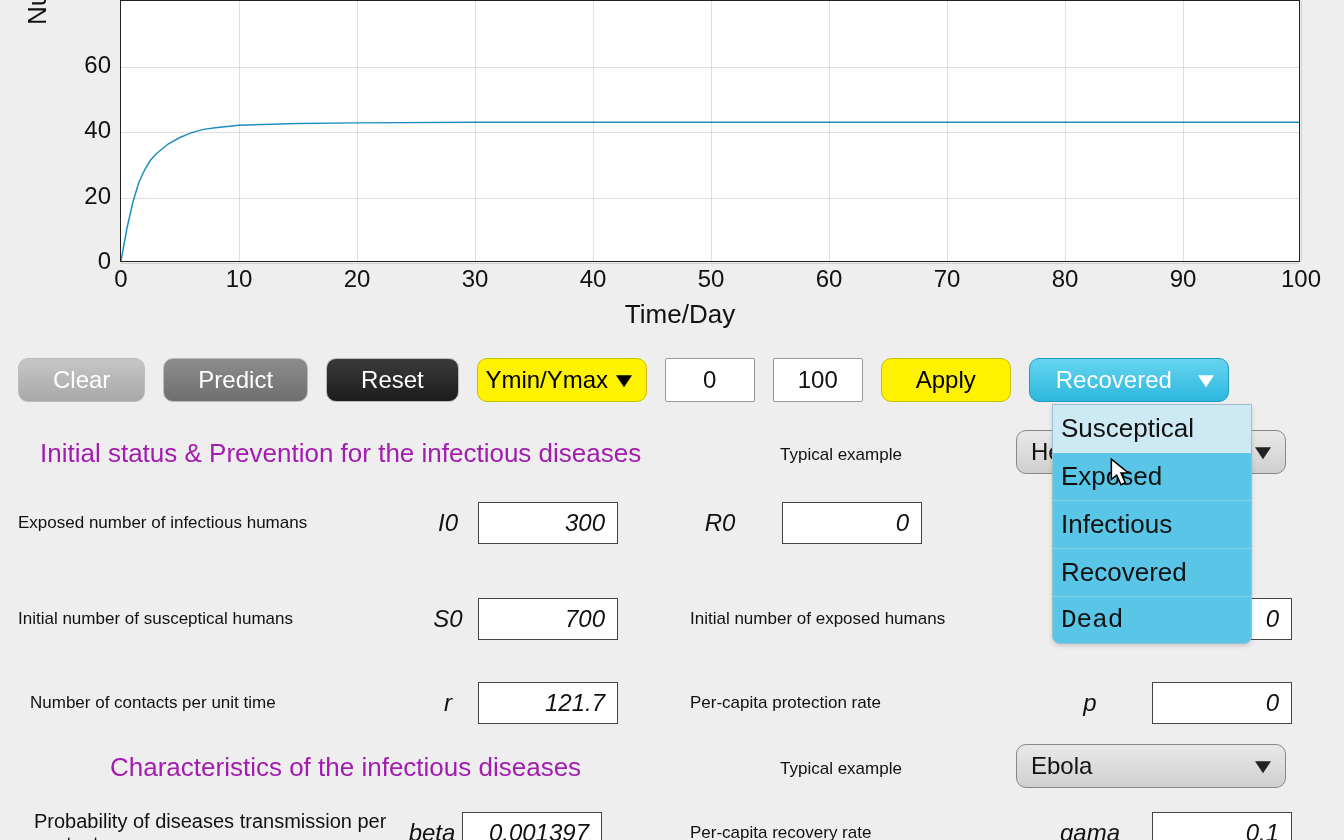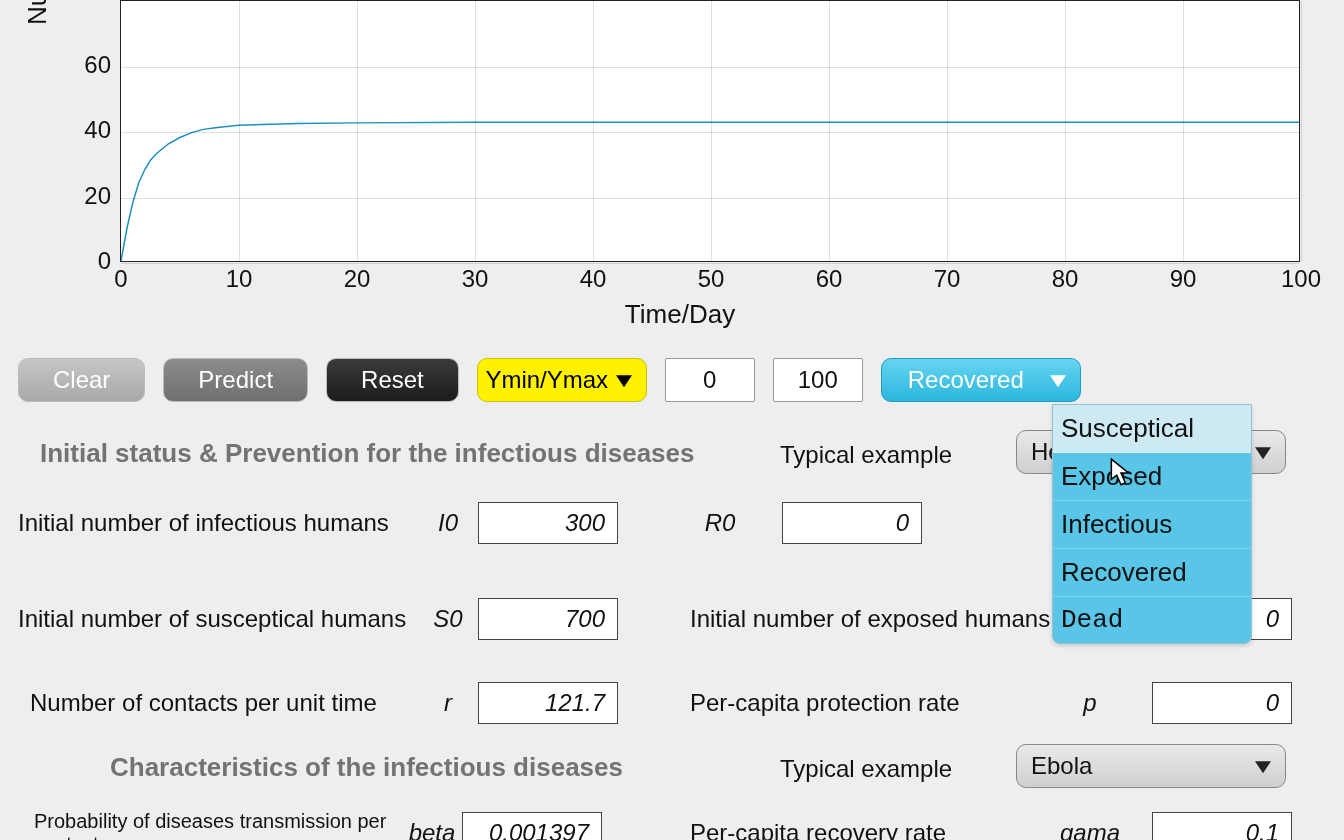--- a/index.html
+++ b/index.html
@@ -146,32 +146,32 @@
     position:absolute;
     z-index: 2000;
     pointer-events: none;
   }
   .cursor svg { width:22px; height:30px; }
 
   
   .section-h {
     position:absolute;
     font-size: 26px;
-    font-weight: bold;
-    color:#737373;
+    font-weight: normal;
+    color:#a21caf;
   }
 
   
   .param {
     position:absolute;
     display:flex;
     align-items:center;
     height: 46px;
   }
-  .param .lbl { font-size:24px; }
+  .param .lbl { font-size:17px; }
   .param .lbl.small { font-size:20px; }
   .param .sym { font-style: italic; font-size:24px; text-align:center;}
   .param .inp {
     height: 42px;
     background:#fff;
     border:1px solid #444;
     font-size:24px;
     font-style: italic;
     text-align: right;
     padding: 0 12px;
@@ -254,20 +254,23 @@
   <div class="btn select" style="width:170px;padding-left:16px;">
     <span>Ymin/Ymax</span>
       <span class="tri"></span>
   </div>
   <div class="num-box">
       <span>0</span>
     </div>
   <div class="num-box">
       <span>100</span>
     </div>
+  <div class="btn yellow">
+      <span>Apply</span>
+    </div>
   <div class="btn select2" style="width:200px;padding-left:16px;">
     <span>Recovered</span>
       <span class="tri"></span>
   </div>
 </div>
 
 <div class="dropdown">
   <div class="opt hover"><span>Susceptical</span></div>
   <div class="opt"><span>Exposed</span></div>
   <div class="opt"><span>Infectious</span></div>
@@ -287,21 +290,21 @@
 
 <div class="param" style="left:780px; top:432px;">
   <span class="lbl">Typical example</span>
 </div>
 <div class="te-select" style="position:absolute; left:1016px; top:430px;">
   <span>Healthy</span>
     <span class="tri"></span>
 </div>
 
 <div class="param" style="left:18px; top:500px; width:640px;">
-  <span class="lbl" style="width:400px;">Initial number of infectious humans</span>
+  <span class="lbl" style="width:400px;">Exposed number of infectious humans</span>
   <span class="sym" style="width:60px;">I0</span>
   <span class="inp" style="width:140px;">
       <span>300</span>
     </span>
 </div>
 <div class="param" style="left:18px; top:596px; width:640px;">
   <span class="lbl" style="width:400px;">Initial number of susceptical humans</span>
   <span class="sym" style="width:60px;">S0</span>
   <span class="inp" style="width:140px;">
       <span>700</span>

